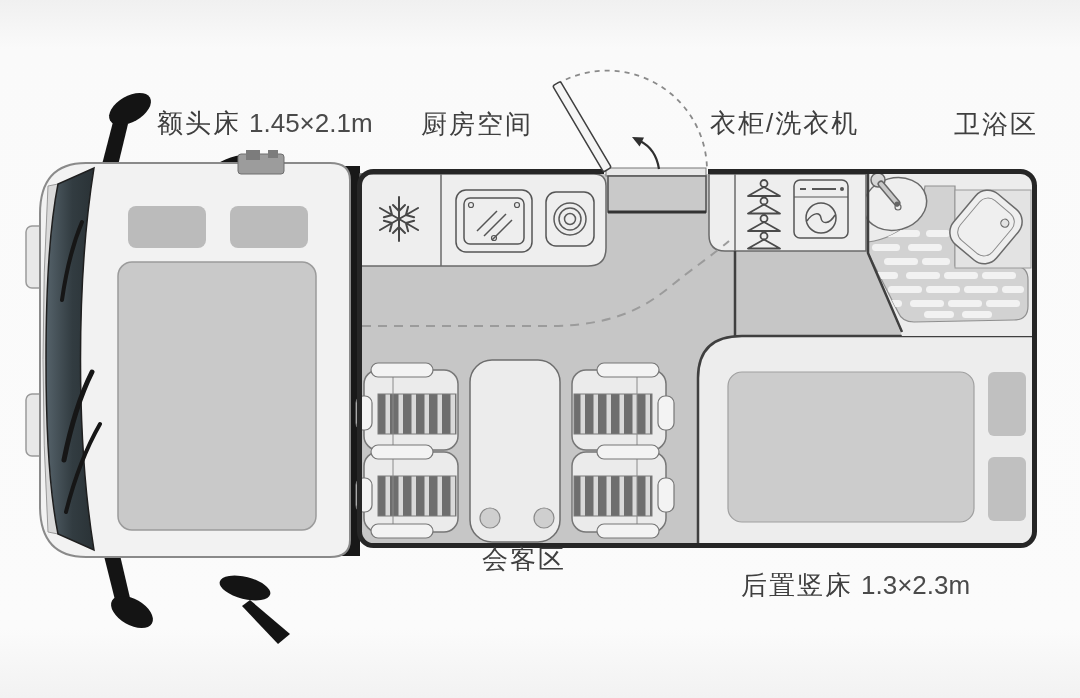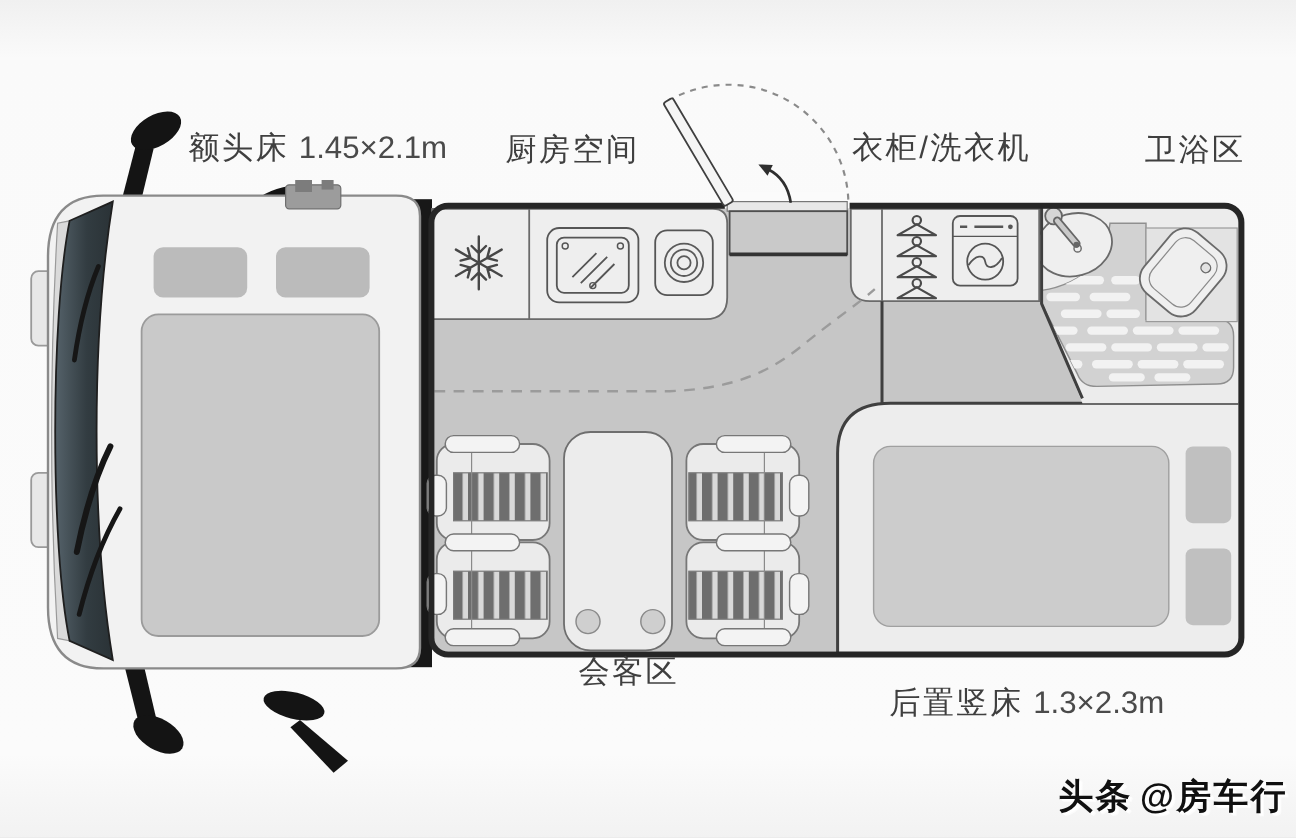--- a/index.html
+++ b/index.html
@@ -253,17 +253,14 @@
 <div class="label" style="left:954px;top:107px">
   <span>卫浴区</span>
 </div>
 <div class="label" style="left:482px;top:542px">
   <span>会客区</span>
 </div>
 <div class="label" style="left:741px;top:568px">
   <span>后置竖床</span><span class="size">1.3×2.3m</span>
 </div>
 
-<div id="watermark">
-  <span>头条</span><span class="handle">@房车行</span>
-</div>
 
 </div>
 
 </body></html>

